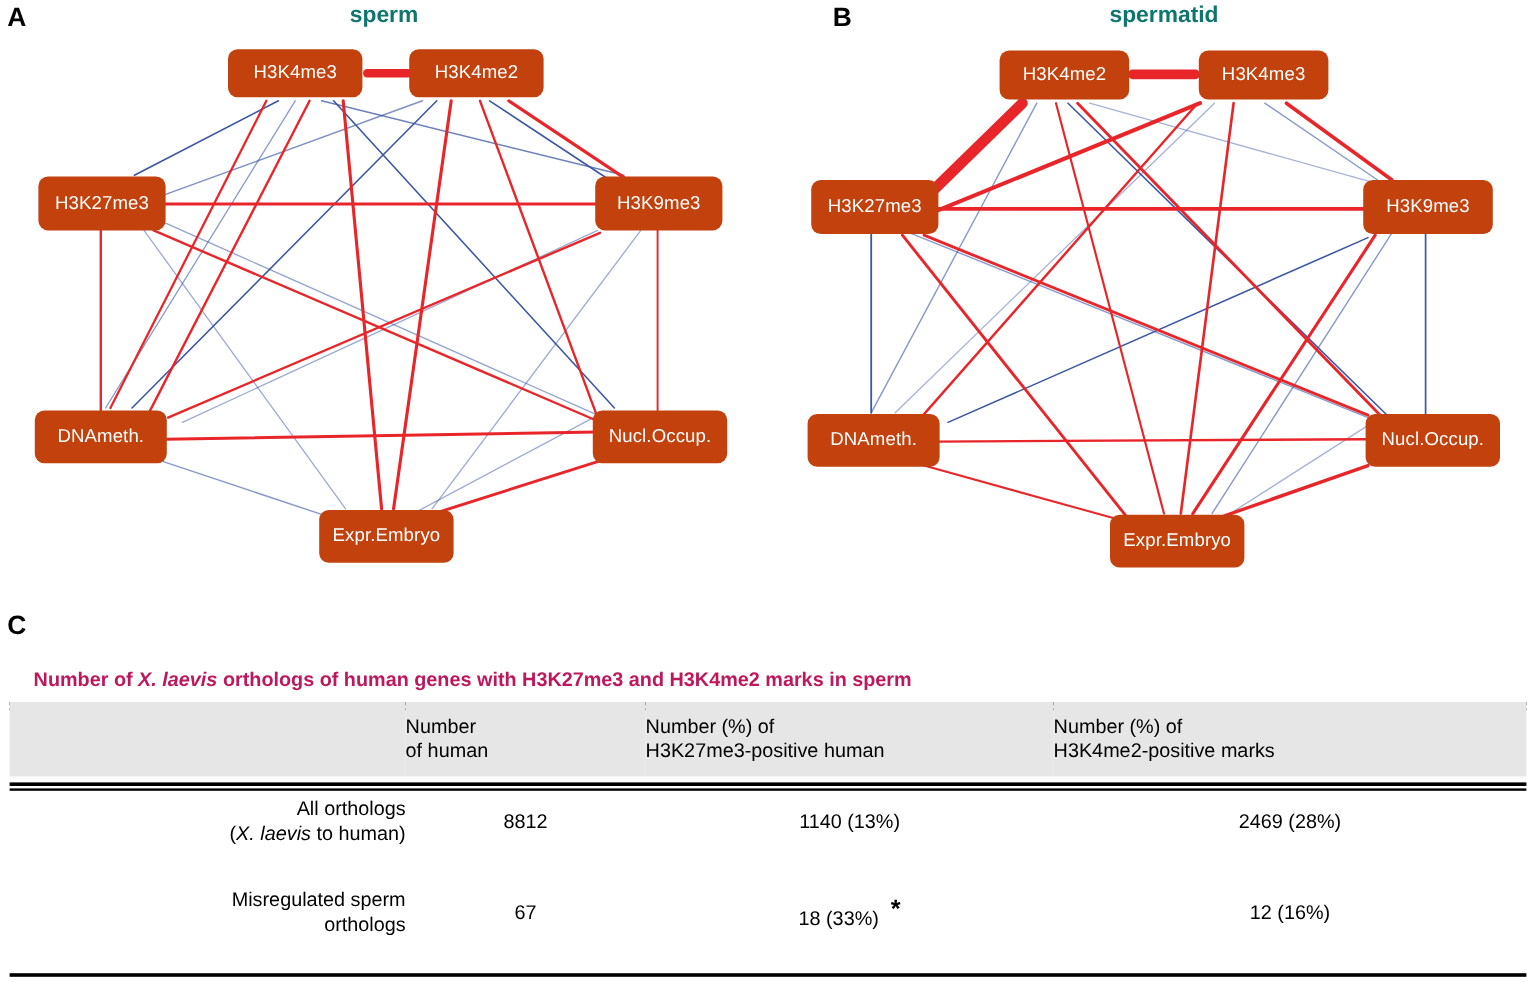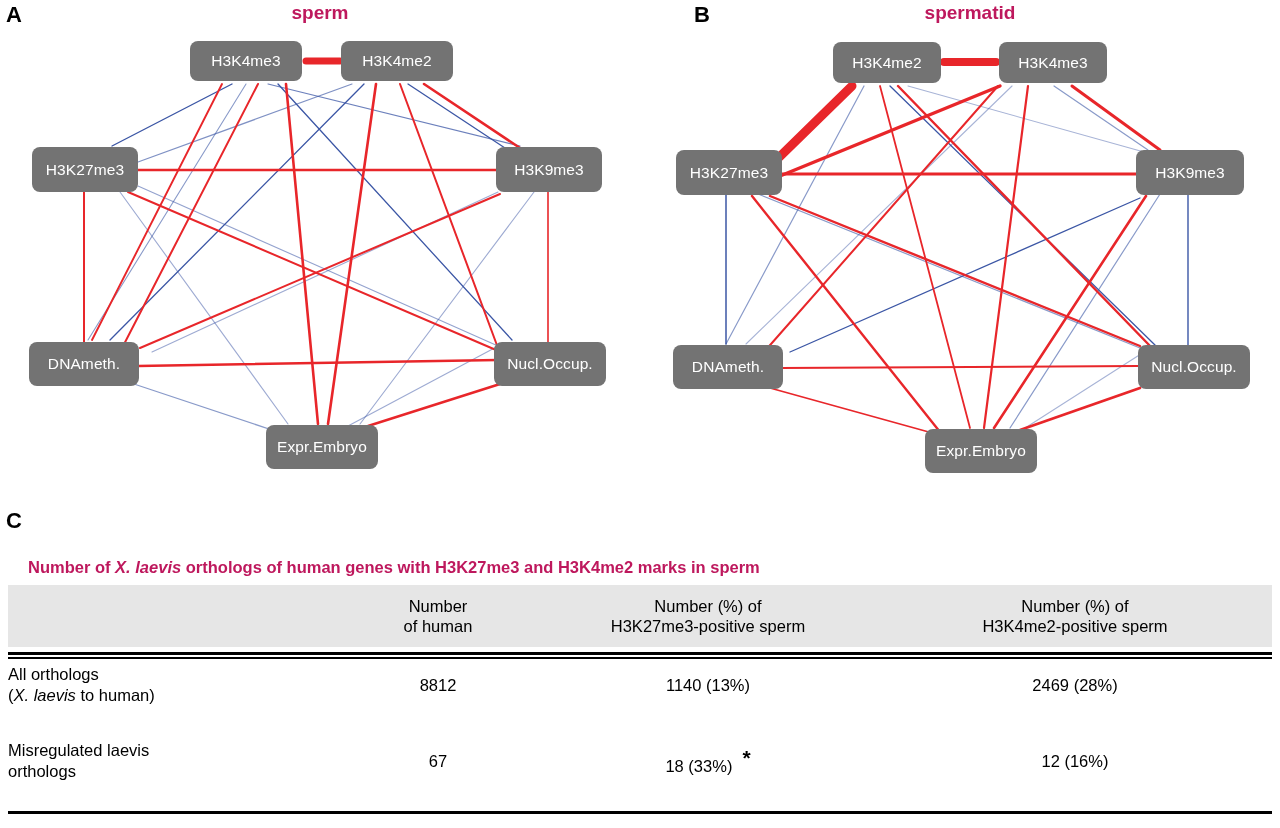--- a/index.html
+++ b/index.html
@@ -32,21 +32,21 @@
   }
   #panel-letter-a { left: 6px;  top: 2px; }
   #panel-letter-b { left: 694px; top: 2px; }
 
   
   .panel-title {
     position: absolute;
     font-size: 19px;
     font-weight: bold;
     text-align: center;
-    color: #be185d;
+    color: #0f766e;
   }
   #panel-title-a { left: 180px; top: 2px;  width: 280px; }
   #panel-title-b { left: 830px; top: 2px;  width: 280px; }
 
   
   .network {
     position: absolute;
     top: 0;
     width: 640px;
     height: 500px;
@@ -57,21 +57,21 @@
   .network svg {
     position: absolute;
     left: 0;
     top: 0;
     width: 640px;
     height: 500px;
   }
 
   .node {
     position: absolute;
-    background: #737373;
+    background: #c2410c;
     border-radius: 8px;
     color: #ffffff;
     font-size: 15.5px;
     display: flex;
     align-items: center;
     justify-content: center;
     box-sizing: border-box;
     padding: 0 10px;
     white-space: nowrap;
     letter-spacing: 0.1px;
@@ -109,35 +109,35 @@
     padding: 0;
     vertical-align: middle;
     font-weight: normal;
   }
 
   .thead-row { background: #e6e6e6; }
   .thead-row th {
     height: 62px;
     font-size: 16.5px;
     font-weight: bold;
-    text-align: center;
+    text-align: left;
     line-height: 1.22;
     color: #000;
   }
   .thead-row th.col-label { text-align: left; }
 
   .body-row td {
     height: 76px;
     font-size: 16.5px;
     text-align: center;
     line-height: 1.25;
     color: #000;
   }
   .body-row td.col-label {
-    text-align: left;
+    text-align: right;
     font-weight: bold;
     padding-left: 10px;
   }
   .body-row td.col-label .it { font-style: italic; }
   .star {
     font-size: 21px;
     font-weight: bold;
     vertical-align: super;
     margin-left: 10px;
   }
@@ -303,41 +303,41 @@
       </colgroup>
       <thead>
         <tr class="thead-row">
           <th class="col-label"></th>
           <th>
             <div>Number</div>
             <div>of human</div>
           </th>
           <th>
             <div>Number (%) of</div>
-            <div>H3K27me3-positive sperm</div>
+            <div>H3K27me3-positive human</div>
           </th>
           <th>
             <div>Number (%) of</div>
-            <div>H3K4me2-positive sperm</div>
+            <div>H3K4me2-positive marks</div>
           </th>
         </tr>
       </thead>
       <tbody>
         <tr class="body-row">
           <td class="col-label">
             <div>All orthologs</div>
             <div><span>(</span><span class="it">X. laevis</span><span> to human)</span></div>
           </td>
           <td>8812</td>
           <td>1140 (13%)</td>
           <td>2469 (28%)</td>
         </tr>
         <tr class="body-row">
           <td class="col-label">
-            <div>Misregulated laevis</div>
+            <div>Misregulated sperm</div>
             <div>orthologs</div>
           </td>
           <td>67</td>
           <td><span>18 (33%)</span><span class="star">*</span></td>
           <td>12 (16%)</td>
         </tr>
       </tbody>
     </table>
   </div>
 

